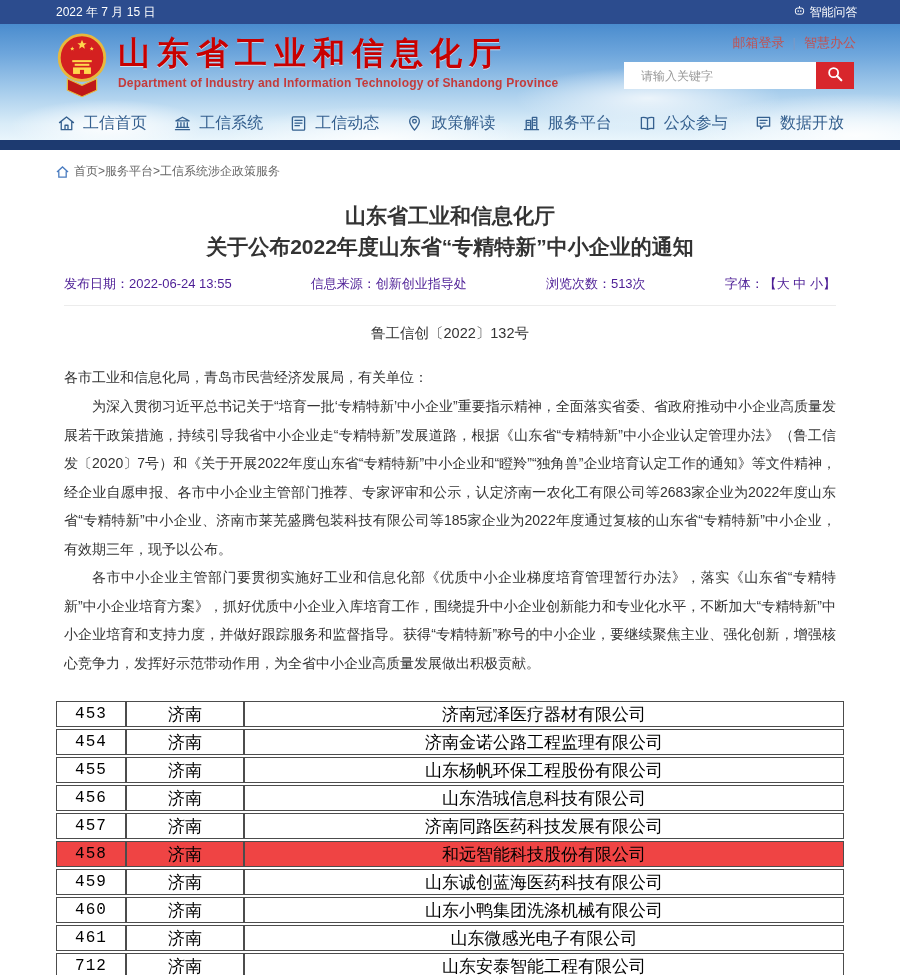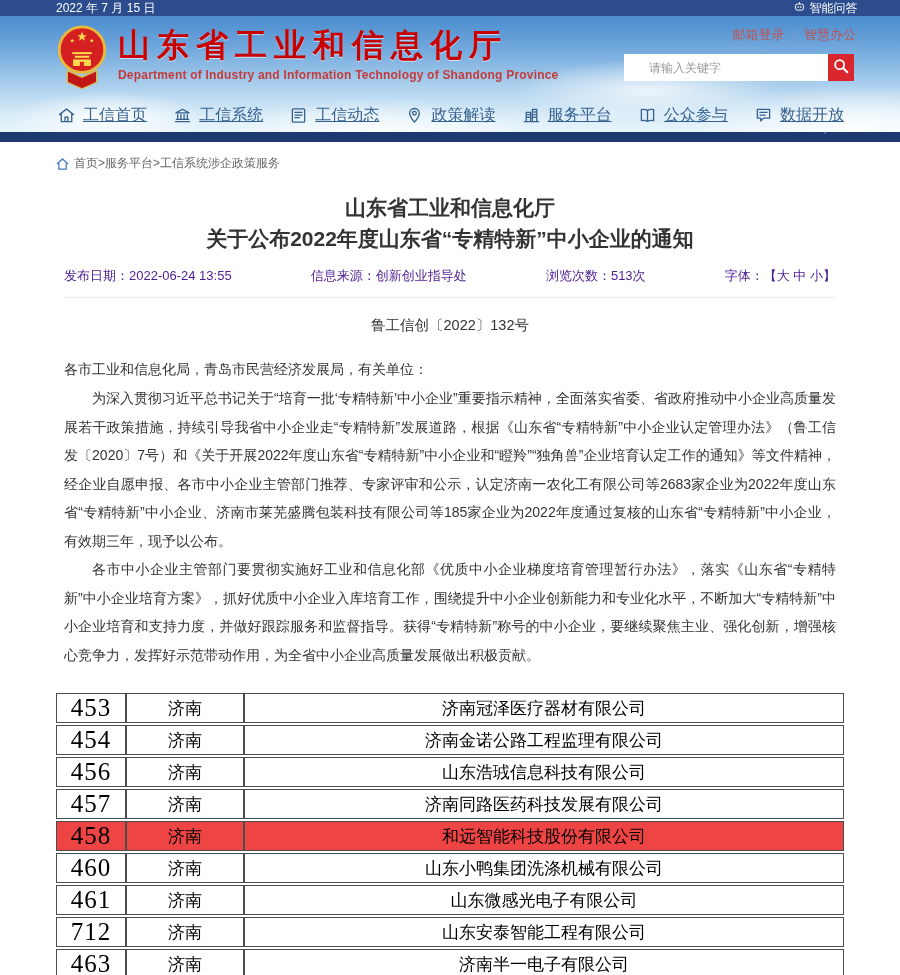--- a/index.html
+++ b/index.html
@@ -1,20 +1,20 @@
 <!DOCTYPE html>
 <html><head>
 <meta charset="utf-8">
 <style>
   * { margin:0; padding:0; box-sizing:border-box; }
   html,body { width:900px; background:#fff; font-family:"Liberation Sans","DejaVu Sans",sans-serif; }
   .page { width:900px; height:975px; overflow:hidden; background:#fff; position:relative; }
 
   
-  .topbar { height:16px; background:#2c4c8e; color:#fff; display:flex; align-items:center;
+  .topbar { height:24px; background:#2c4c8e; color:#fff; display:flex; align-items:center;
             justify-content:space-between; padding:0 30px 0 56px; font-size:12px; }
   .topbar-links { display:flex; align-items:center; gap:10px;flex-direction:column; }
   .topbar-link { display:inline-flex; align-items:center; gap:4px; color:#fff; cursor:pointer; white-space:nowrap; }
   .topbar-sep { color:#8aa0cd; font-size:10px; }
 
   
   .header { height:116px; position:relative;
     background-image:
       radial-gradient(ellipse 140px 38px at 12% 88%, rgba(255,255,255,.95), rgba(255,255,255,0) 70%),
       radial-gradient(ellipse 220px 48px at 42% 100%, rgba(255,255,255,.85), rgba(255,255,255,0) 70%),
@@ -26,27 +26,27 @@
   .brand { display:flex; align-items:flex-start; gap:10px; }
   .emblem { width:52px; height:66px; flex:0 0 auto; }
   .site-title { font-size:32px; font-weight:bold; color:#c80000; letter-spacing:7px; line-height:38px;
                 font-family:"Liberation Serif","DejaVu Serif",serif; text-shadow:0 1px 0 rgba(255,255,255,.6); margin-top:2px; }
   .site-subtitle { font-size:12px; font-weight:bold; color:#c43b3b; margin-top:4px; letter-spacing:.2px; }
   .header-right { width:232px; margin-top:2px; }
   .quick-links { text-align:right; font-size:13px; color:#c05252; margin-bottom:10px; }
   .quick-links a { color:#c05252; text-decoration:none; cursor:pointer; }
   .qsep { color:#7d99c4; margin:0 8px; }
   .searchbar { display:flex; height:27px; width:230px; }
-  .searchbar input { flex:1; border:1px solid #fff; border-right:none; padding:0 24px; font-size:12px; color:#333; outline:none; }
+  .searchbar input { flex:1; border:1px solid #fff; border-right:none; padding:0 16px; font-size:12px; color:#333; outline:none; }
   .searchbar input::placeholder { color:#999; }
   .search-btn { width:38px; background:#d8262c; border:none; cursor:pointer; display:flex; align-items:center; justify-content:center; }
 
   
   .nav { position:absolute; left:56px; right:56px; bottom:6px; display:flex; justify-content:space-between; }
-  .nav-item { display:inline-flex; align-items:center; gap:6px; color:#35608f; font-size:16px; cursor:pointer; white-space:nowrap;text-decoration:underline; }
+  .nav-item { display:inline-flex; align-items:center; gap:6px; color:#35608f; font-size:16px; cursor:pointer; white-space:nowrap; }
   .nav-item svg { display:block; }
 
   .stripe { height:10px; background:#1d3a70; }
 
   
   .breadcrumb { margin:13px 0 0 56px; font-size:12px; color:#666; display:flex; align-items:center; gap:5px; }
   .breadcrumb svg { display:block; }
 
   
   .article { padding:0 64px; }
@@ -57,21 +57,21 @@
   .doc-number { text-align:center; margin-top:18px; font-size:14.5px; color:#333; }
   .salutation { margin-top:20px; font-size:14px; color:#333; line-height:29px; }
   .para { font-size:14px; color:#333; line-height:28.5px; text-indent:2em; text-align:justify; }
 
   
   .table-wrap { margin:22px -8px 0 -8px; }
   table.list { width:100%; border-collapse:separate; border-spacing:0 2px; background:#fff;
                font-family:"Liberation Serif","DejaVu Serif",serif; }
   table.list td { border:1px solid #4c4c4c; height:26px; text-align:center; vertical-align:middle;
                   font-size:17px; color:#000; padding:0 4px; background:#fff; }
-  table.list td.num { font-size:25px; letter-spacing:1px; }
+  table.list td.num { font-size:16px; letter-spacing:1px;font-family:Liberation Mono, monospace; }
   table.list tr.highlight td { background:#ef4444; }
 </style>
 </head>
 <body>
 
 <div class="page">
 
   <div class="topbar">
     <span class="date">2022 年 7 月 15 日</span>
     <div class="topbar-links" id="topbar-links">
@@ -270,33 +270,43 @@
               <td class="num">453</td>
               <td>济南</td>
               <td>济南冠泽医疗器材有限公司</td>
             </tr>
             <tr>
               <td class="num">454</td>
               <td>济南</td>
               <td>济南金诺公路工程监理有限公司</td>
             </tr>
             <tr>
+              <td class="num">455</td>
+              <td>济南</td>
+              <td>山东杨帆环保工程股份有限公司</td>
+            </tr>
+            <tr>
               <td class="num">456</td>
               <td>济南</td>
               <td>山东浩珬信息科技有限公司</td>
             </tr>
             <tr>
               <td class="num">457</td>
               <td>济南</td>
               <td>济南同路医药科技发展有限公司</td>
             </tr>
             <tr class="highlight">
               <td class="num">458</td>
               <td>济南</td>
               <td>和远智能科技股份有限公司</td>
+            </tr>
+            <tr>
+              <td class="num">459</td>
+              <td>济南</td>
+              <td>山东诚创蓝海医药科技有限公司</td>
             </tr>
             <tr>
               <td class="num">460</td>
               <td>济南</td>
               <td>山东小鸭集团洗涤机械有限公司</td>
             </tr>
             <tr>
               <td class="num">461</td>
               <td>济南</td>
               <td>山东微感光电子有限公司</td>

